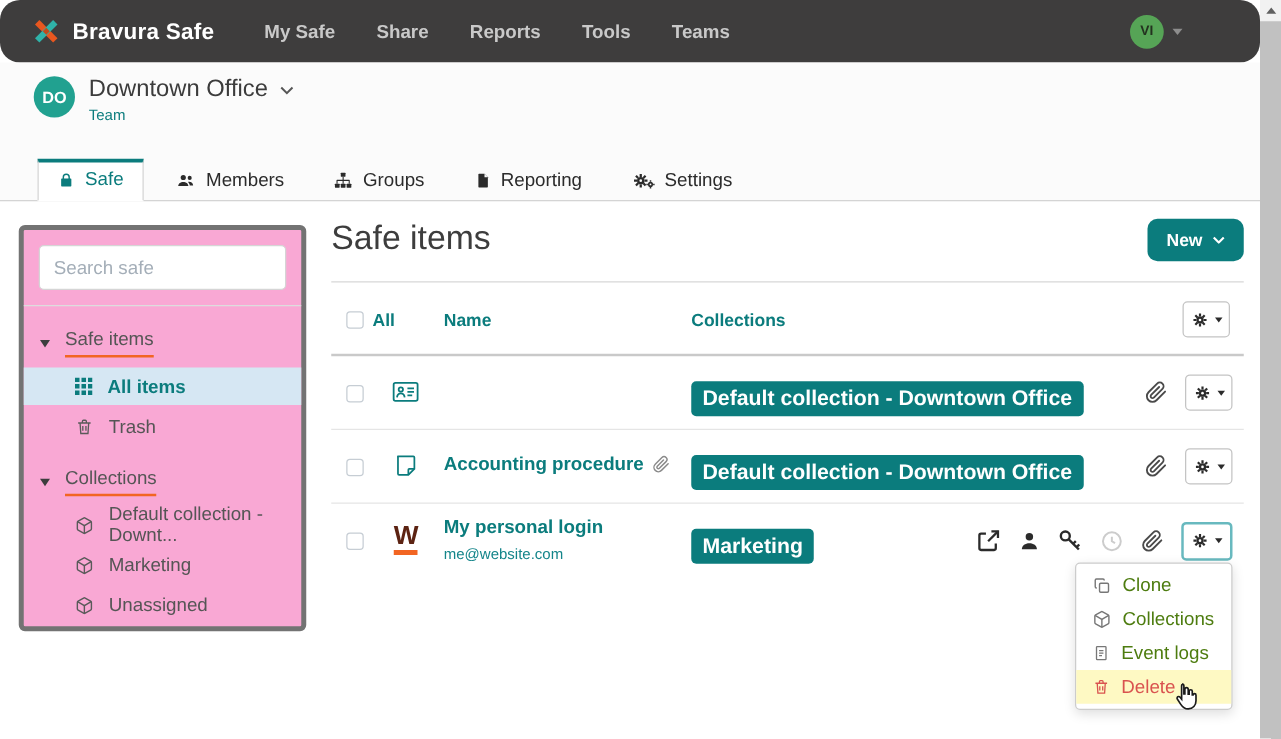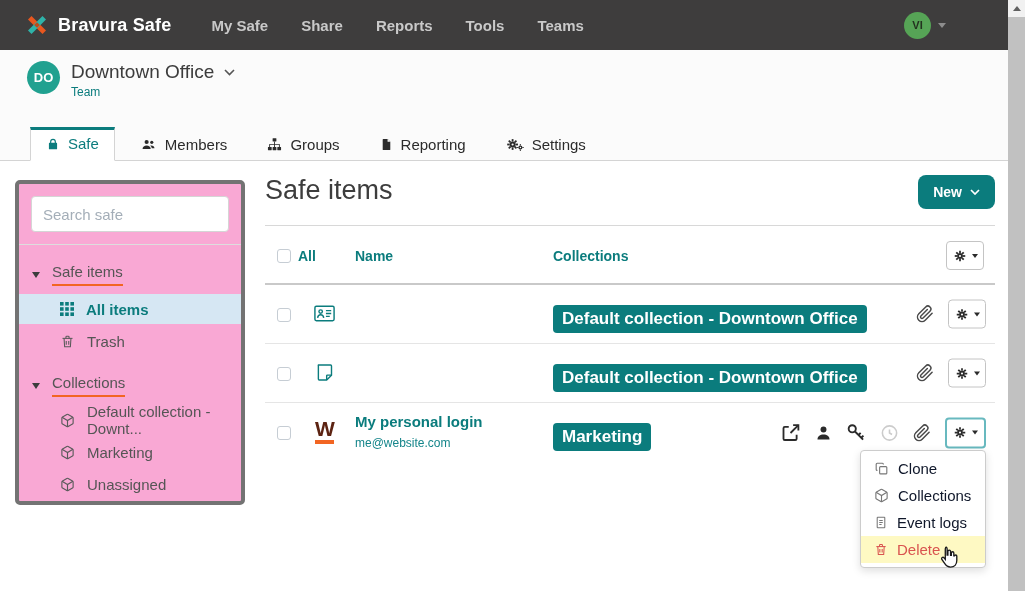--- a/index.html
+++ b/index.html
@@ -1,21 +1,21 @@
 <!DOCTYPE html>
 <html><head>
 <meta charset="utf-8">
 <style>
   * { margin:0; padding:0; box-sizing:border-box; }
   body { font-family:"Liberation Sans","DejaVu Sans",sans-serif; }
   .viewport { position:relative; width:1025px; height:591px; background:#fff; overflow:hidden; }
 
   
   .navbar { position:absolute; left:0; top:0; width:1008px; height:50px; background:#3e3d3d;
-            display:flex; align-items:center; padding:0 34px 0 24px; }
+            display:flex; align-items:center; padding:0 34px 0 24px;border-radius:16px; }
   .brand { display:flex; align-items:center; gap:8px; margin-right:40px; }
   .brand-name { color:#fff; font-size:18px; font-weight:700; letter-spacing:.2px; }
   .nav-links { display:flex; gap:33px; flex:1; }
   .nav-link { color:#c9c9c9; font-size:15px; font-weight:600; cursor:pointer; }
   .nav-user { display:flex; align-items:center; gap:7px; cursor:pointer; margin-right:28px; }
   .avatar-sm { width:27px; height:27px; border-radius:50%; background:#56a456; color:#23321f;
                font-size:11px; font-weight:700; display:flex; align-items:center; justify-content:center; }
   .caret { width:0; height:0; border-left:4px solid transparent; border-right:4px solid transparent;
            border-top:5px solid #8d8d8d; }
 
@@ -82,21 +82,21 @@
               display:flex; align-items:center; justify-content:center; gap:5px; cursor:pointer; }
   .gear-btn .caret-dark { width:0; height:0; border-left:3.5px solid transparent; border-right:3.5px solid transparent;
               border-top:4.5px solid #2b2b2b; }
   .gear-btn.active { border:2px solid #68b9bf; width:41px; height:31px; }
   .w-favicon { font-size:21px; font-weight:700; color:#5c2312; line-height:1; border-bottom:4px solid #f26522;
                padding-bottom:1px; letter-spacing:-1px; }
 
   
   .dropdown { position:absolute; left:860px; top:450px; width:126px; background:#fff; border:1px solid #ccc;
               border-radius:4px; box-shadow:0 3px 9px rgba(0,0,0,.13); padding:4px 0; z-index:10; }
-  .menu-item { display:flex; align-items:center; gap:9px; padding:5px 13px; font-size:15px; color:#0f172a; cursor:pointer; }
+  .menu-item { display:flex; align-items:center; gap:9px; padding:5px 13px; font-size:15px; color:#4d7c0f; cursor:pointer; }
   .menu-item svg { flex:none; }
   .menu-item.danger { color:#d9534f; background:#fef9c3; }
 
   .cursor-overlay { position:absolute; left:936px; top:545px; z-index:12; pointer-events:none; }
 
   
   .scrollbar { position:absolute; right:0; top:0; width:17px; height:591px; background:#c1c1c1; z-index:20; }
   .scroll-btn { height:17px; background:#f1f1f1; display:flex; align-items:center; justify-content:center; cursor:pointer; }
   .tri-up { width:0; height:0; border-left:4px solid transparent; border-right:4px solid transparent;
             border-bottom:5px solid #606060; }
@@ -352,20 +352,28 @@
     </div>
 
     <div class="row">
       <span class="checkbox abs" style="left:12px; top:23px;"></span>
       <span class="abs" style="left:49px; top:17px;">
         <svg width="21" height="23" viewBox="0 0 24 24" fill="none" stroke="#0b7c7d" stroke-width="1.6">
           <path d="M5 3.5h14a1 1 0 0 1 1 1V15l-5.5 5.5H6a1 1 0 0 1-1-1v-15a1 1 0 0 1 0-1z"></path>
           <path d="M20 15h-4.7a.8.8 0 0 0-.8.8v4.7"></path>
         </svg>
       </span>
+      <span class="abs" style="left:90px; top:19px;">
+        <span class="name-link">
+          <span>Accounting procedure</span>
+          <svg width="14" height="15" viewBox="0 0 24 24" fill="none" stroke="#8a8a8a" stroke-width="2" stroke-linecap="round">
+            <path d="M21.44 11.05l-9.19 9.19a6 6 0 0 1-8.49-8.49l9.19-9.19a4 4 0 0 1 5.66 5.66l-9.2 9.19a2 2 0 0 1-2.83-2.83l8.49-8.48"></path>
+          </svg>
+        </span>
+      </span>
       <span class="badge abs" style="left:288px; top:20px;">Default collection - Downtown Office</span>
       <span class="actions">
         <span class="action-icon">
           <svg width="18" height="19" viewBox="0 0 24 24" fill="none" stroke="#4a4a4a" stroke-width="2" stroke-linecap="round">
             <path d="M21.44 11.05l-9.19 9.19a6 6 0 0 1-8.49-8.49l9.19-9.19a4 4 0 0 1 5.66 5.66l-9.2 9.19a2 2 0 0 1-2.83-2.83l8.49-8.48"></path>
           </svg>
         </span>
         <span class="gear-btn">
           <svg width="14" height="14" viewBox="0 0 24 24">
             <g fill="#2b2b2b">

